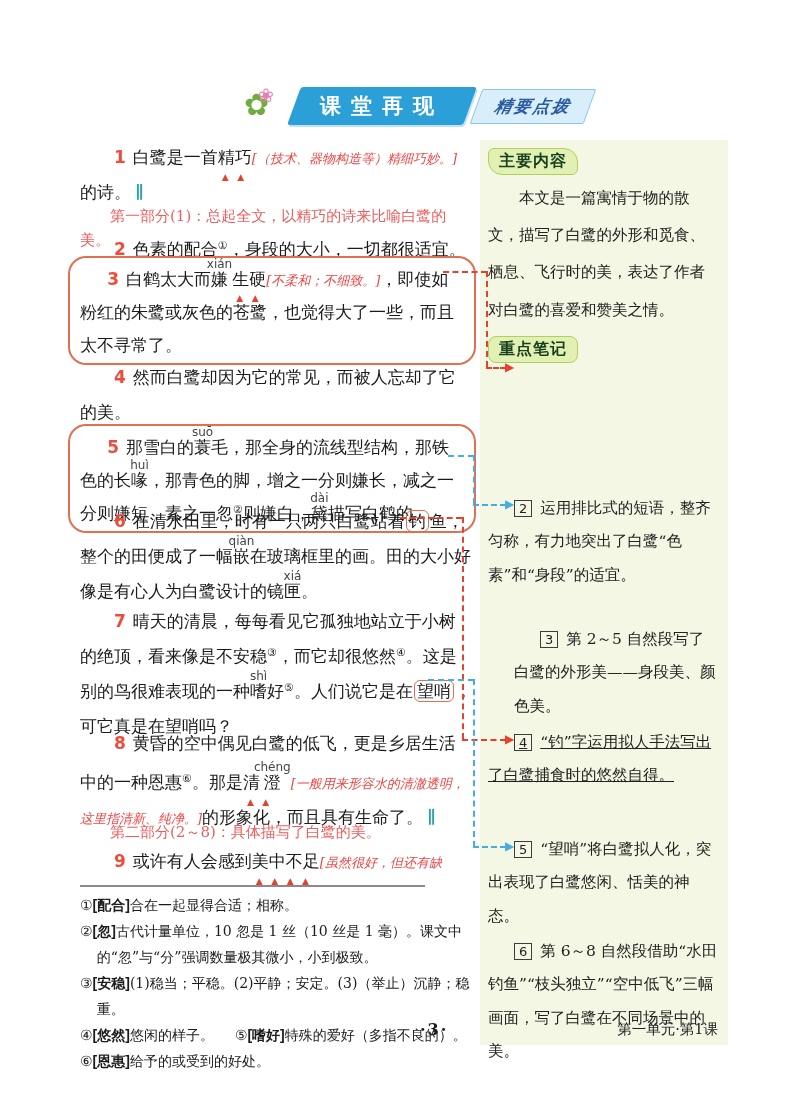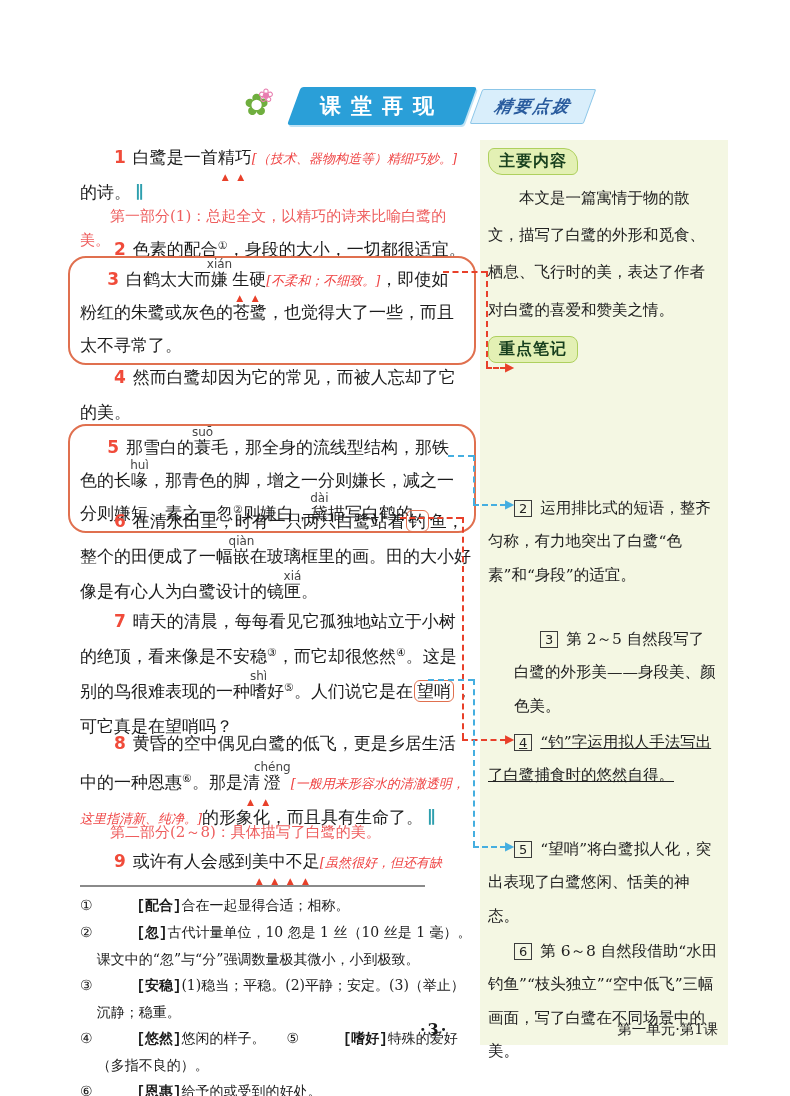--- a/index.html
+++ b/index.html
@@ -32,21 +32,21 @@
                color:#e8402a;letter-spacing:8.5px;font-style:normal;}
   .wbox{border:1.5px solid #e0704f;border-radius:6px;padding:0 2px;margin:0 1px;}
   ruby rt{font-size:12px;color:#444;font-family:"DejaVu Sans",sans-serif;letter-spacing:0;}
   .bubble{border:2px solid #e0704f;border-radius:18px;padding:1px 10px;
           margin-left:-12px;margin-right:-4px;text-indent:1.6em;line-height:1.95;}
   .plabel{position:absolute;left:0;right:0;margin:0;color:#ee5d5d;font-size:15px;
           text-indent:2em;line-height:1.6;}
   .fn-divider{position:absolute;left:0;width:345px;border-top:2px solid #8a8a8a;}
   #footnotes{position:absolute;left:0;right:0;font-size:14px;line-height:1.86;}
   .fn{margin:0;text-indent:-1.2em;padding-left:1.2em;}
-  .fn b{font-family:Liberation Mono, monospace;margin-left:44px;}
+  .fn b{font-family:Liberation Sans, sans-serif;}
   .fn .gap{display:inline-block;width:1.5em;}
 
   
   #sidebar{position:absolute;left:480px;top:140px;width:248px;height:905px;background:#f4f7e3;}
   .pill{position:absolute;left:8px;display:inline-block;background:#e3f0b4;border:1.5px solid #aed05e;
         border-radius:6px 14px 6px 14px;padding:2px 10px;color:#173f1d;font-weight:bold;
         font-size:16px;font-family:"DejaVu Sans",sans-serif;letter-spacing:1px;}
   .sbody{position:absolute;left:8px;right:10px;margin:0;font-size:15.5px;line-height:2.4;
          text-indent:2em;color:#222;}
   .note{position:absolute;left:8px;right:10px;margin:0;font-size:15.5px;line-height:2.15;

